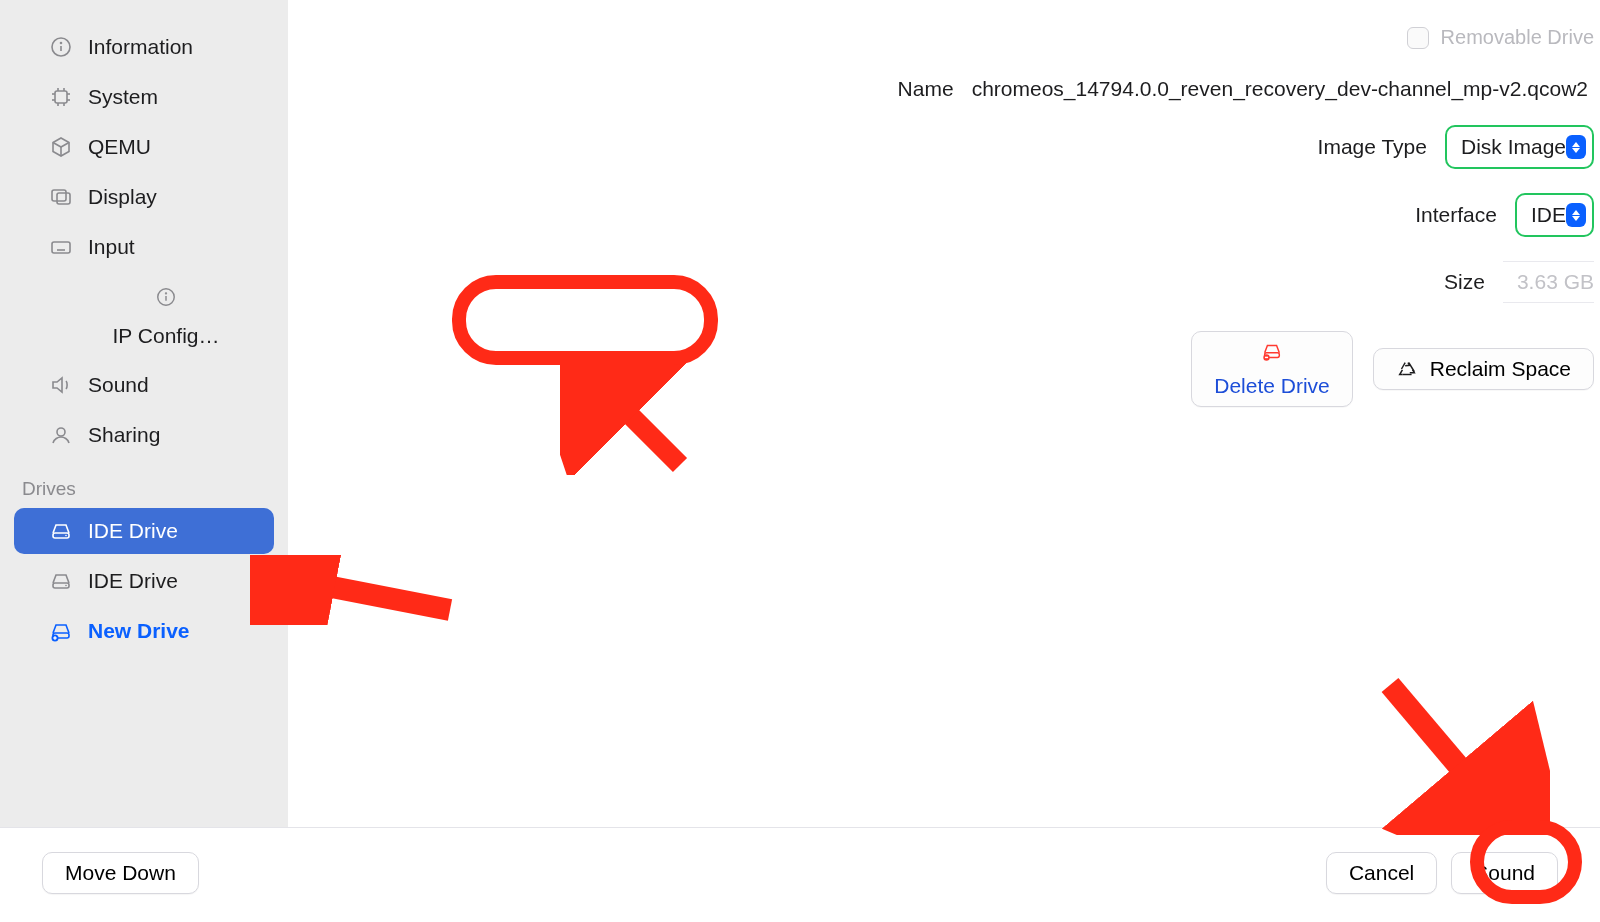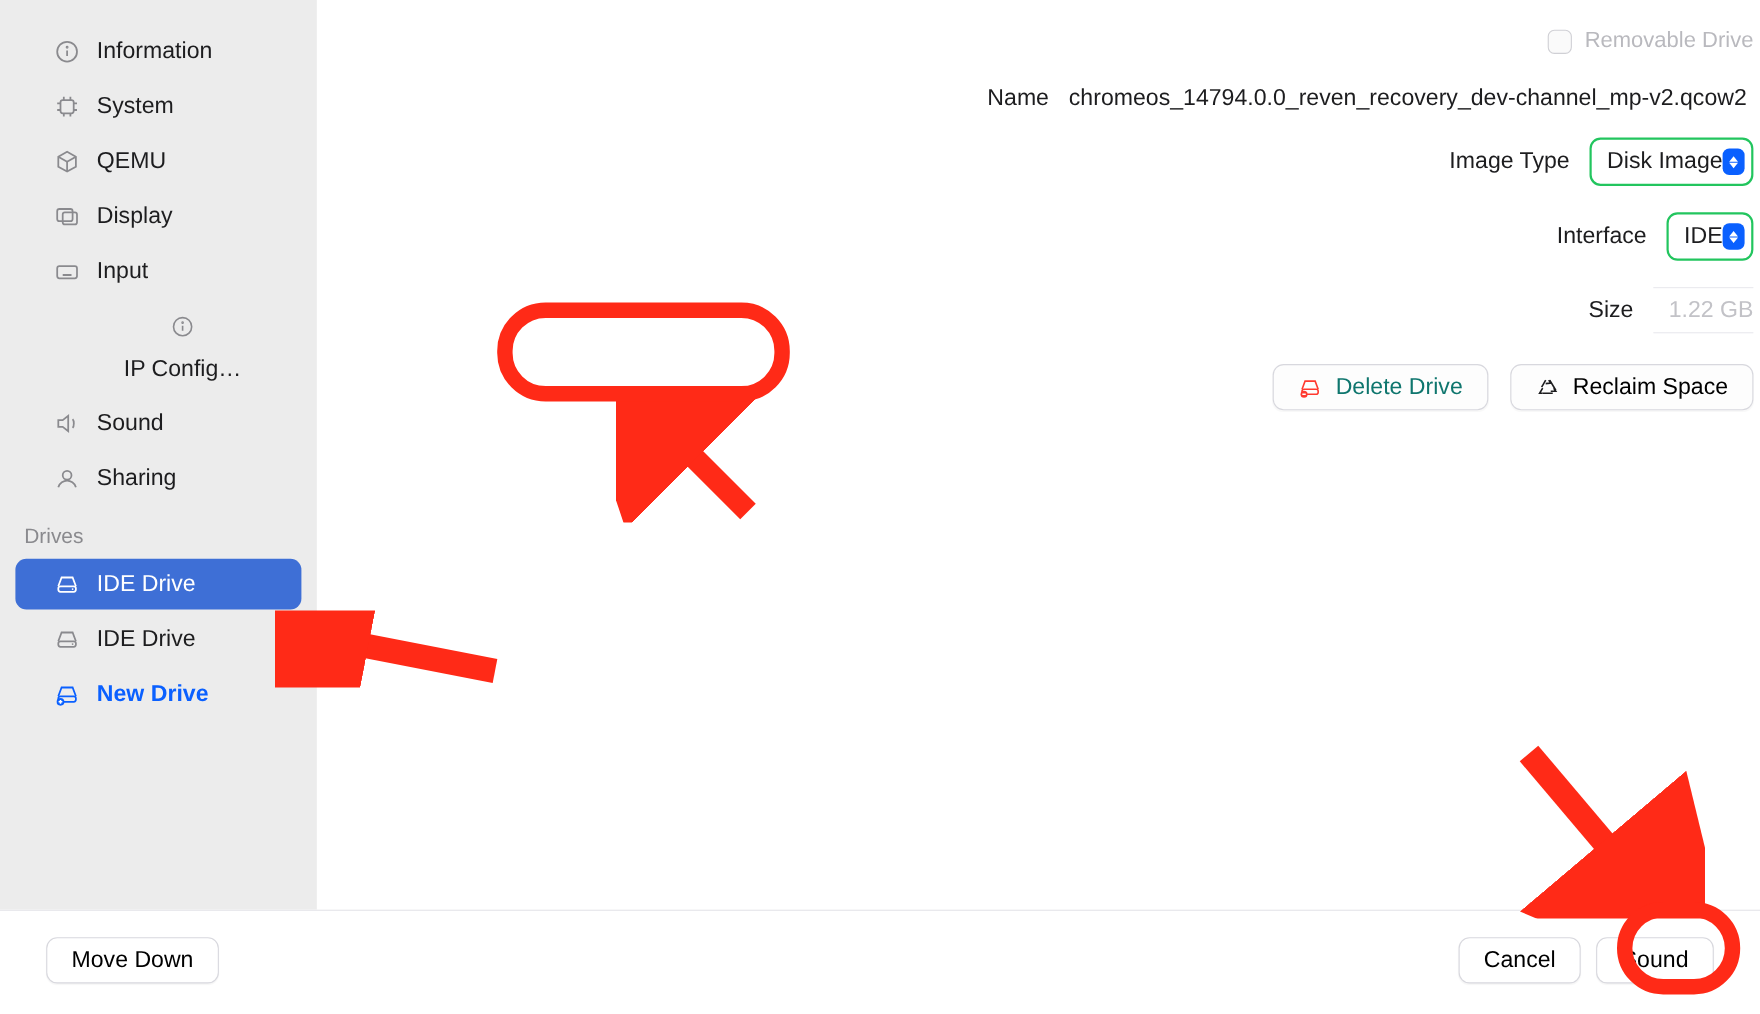--- a/index.html
+++ b/index.html
@@ -111,21 +111,21 @@
   .action-row { padding-left: 164px; display: flex; gap: 20px; padding-top: 16px; align-items:center;}
   .pill-btn {
     display: inline-flex; align-items: center; gap: 12px;
     border: 1.5px solid #d8d8de; background: #fdfdfd;
     padding: 8px 22px; border-radius: 10px; font-size: 21px;
     box-shadow: 0 1px 1px rgba(0,0,0,0.03);
     cursor: default;
     position: relative;
     z-index: 1;
   }
-  .pill-btn.danger { color: #0f766e; }
+  .pill-btn.danger { color: #1d4ed8; flex-direction: column; }
   .pill-btn.danger svg { stroke: #ff3a30; }
   .pill-btn svg { stroke: #1d1d1f; fill: none; stroke-width: 1.6;}
 
   .footer {
     display: flex; align-items: center; justify-content: space-between;
     padding: 24px 42px 28px 42px;
     border-top: 1px solid #e4e4e9;
     background: #ffffff;
   }
   .footer-right { display: flex; gap: 14px; align-items:center;}
@@ -316,21 +316,21 @@
                 <span class="tri up"></span>
                 <span class="tri down"></span>
               </span>
         </div>
       </div>
     </div>
 
     <div class="form-row">
       <div class="form-label">Size</div>
       <div class="form-field size-field">
-        <span class="value-placeholder">1.22 GB</span>
+        <span class="value-placeholder">3.63 GB</span>
       </div>
     </div>
 
     <div class="action-row">
       <button class="pill-btn danger">
         <span style="display:flex;">
           <svg viewBox="0 0 24 24" width="22" height="22">
                 <path d="M4 14l3-8h10l3 8"></path>
                 <rect x="4" y="14" width="16" height="5" rx="2"></rect>
                 <circle cx="6" cy="19" r="3.5" fill="#ff3a30" stroke="none"></circle>

